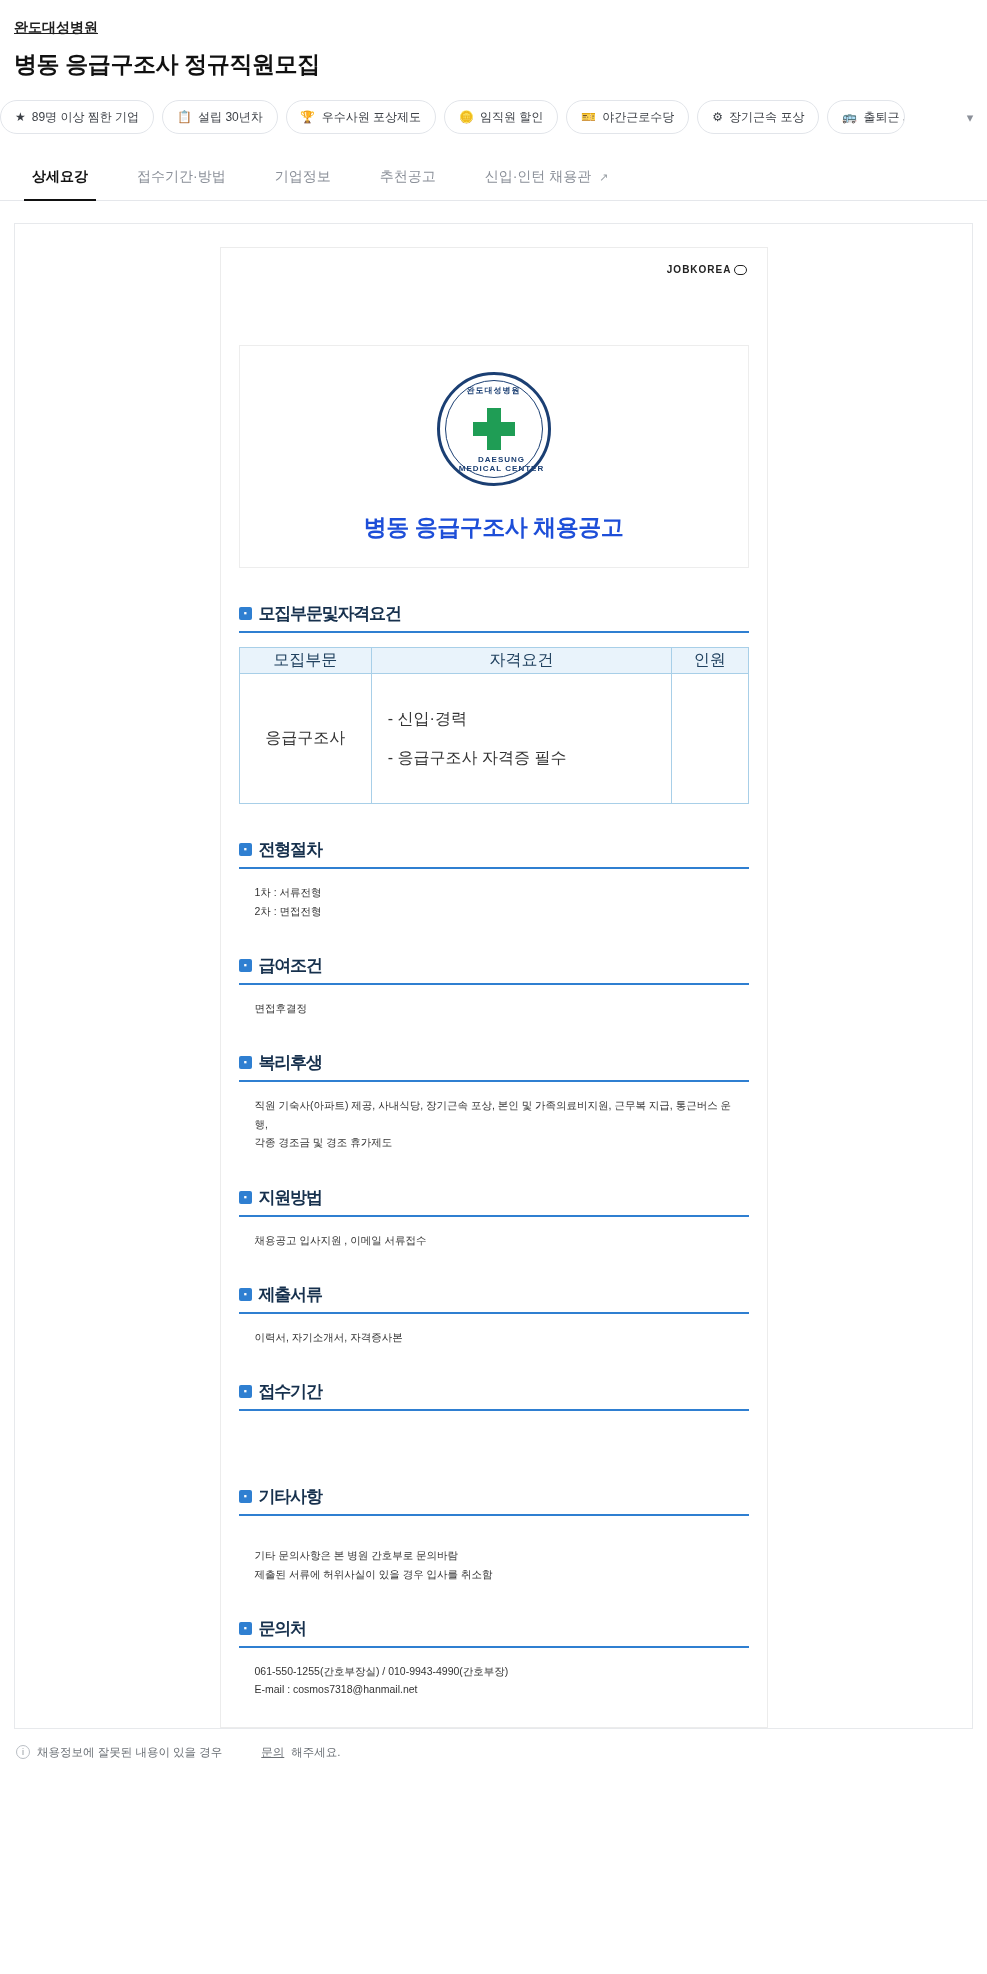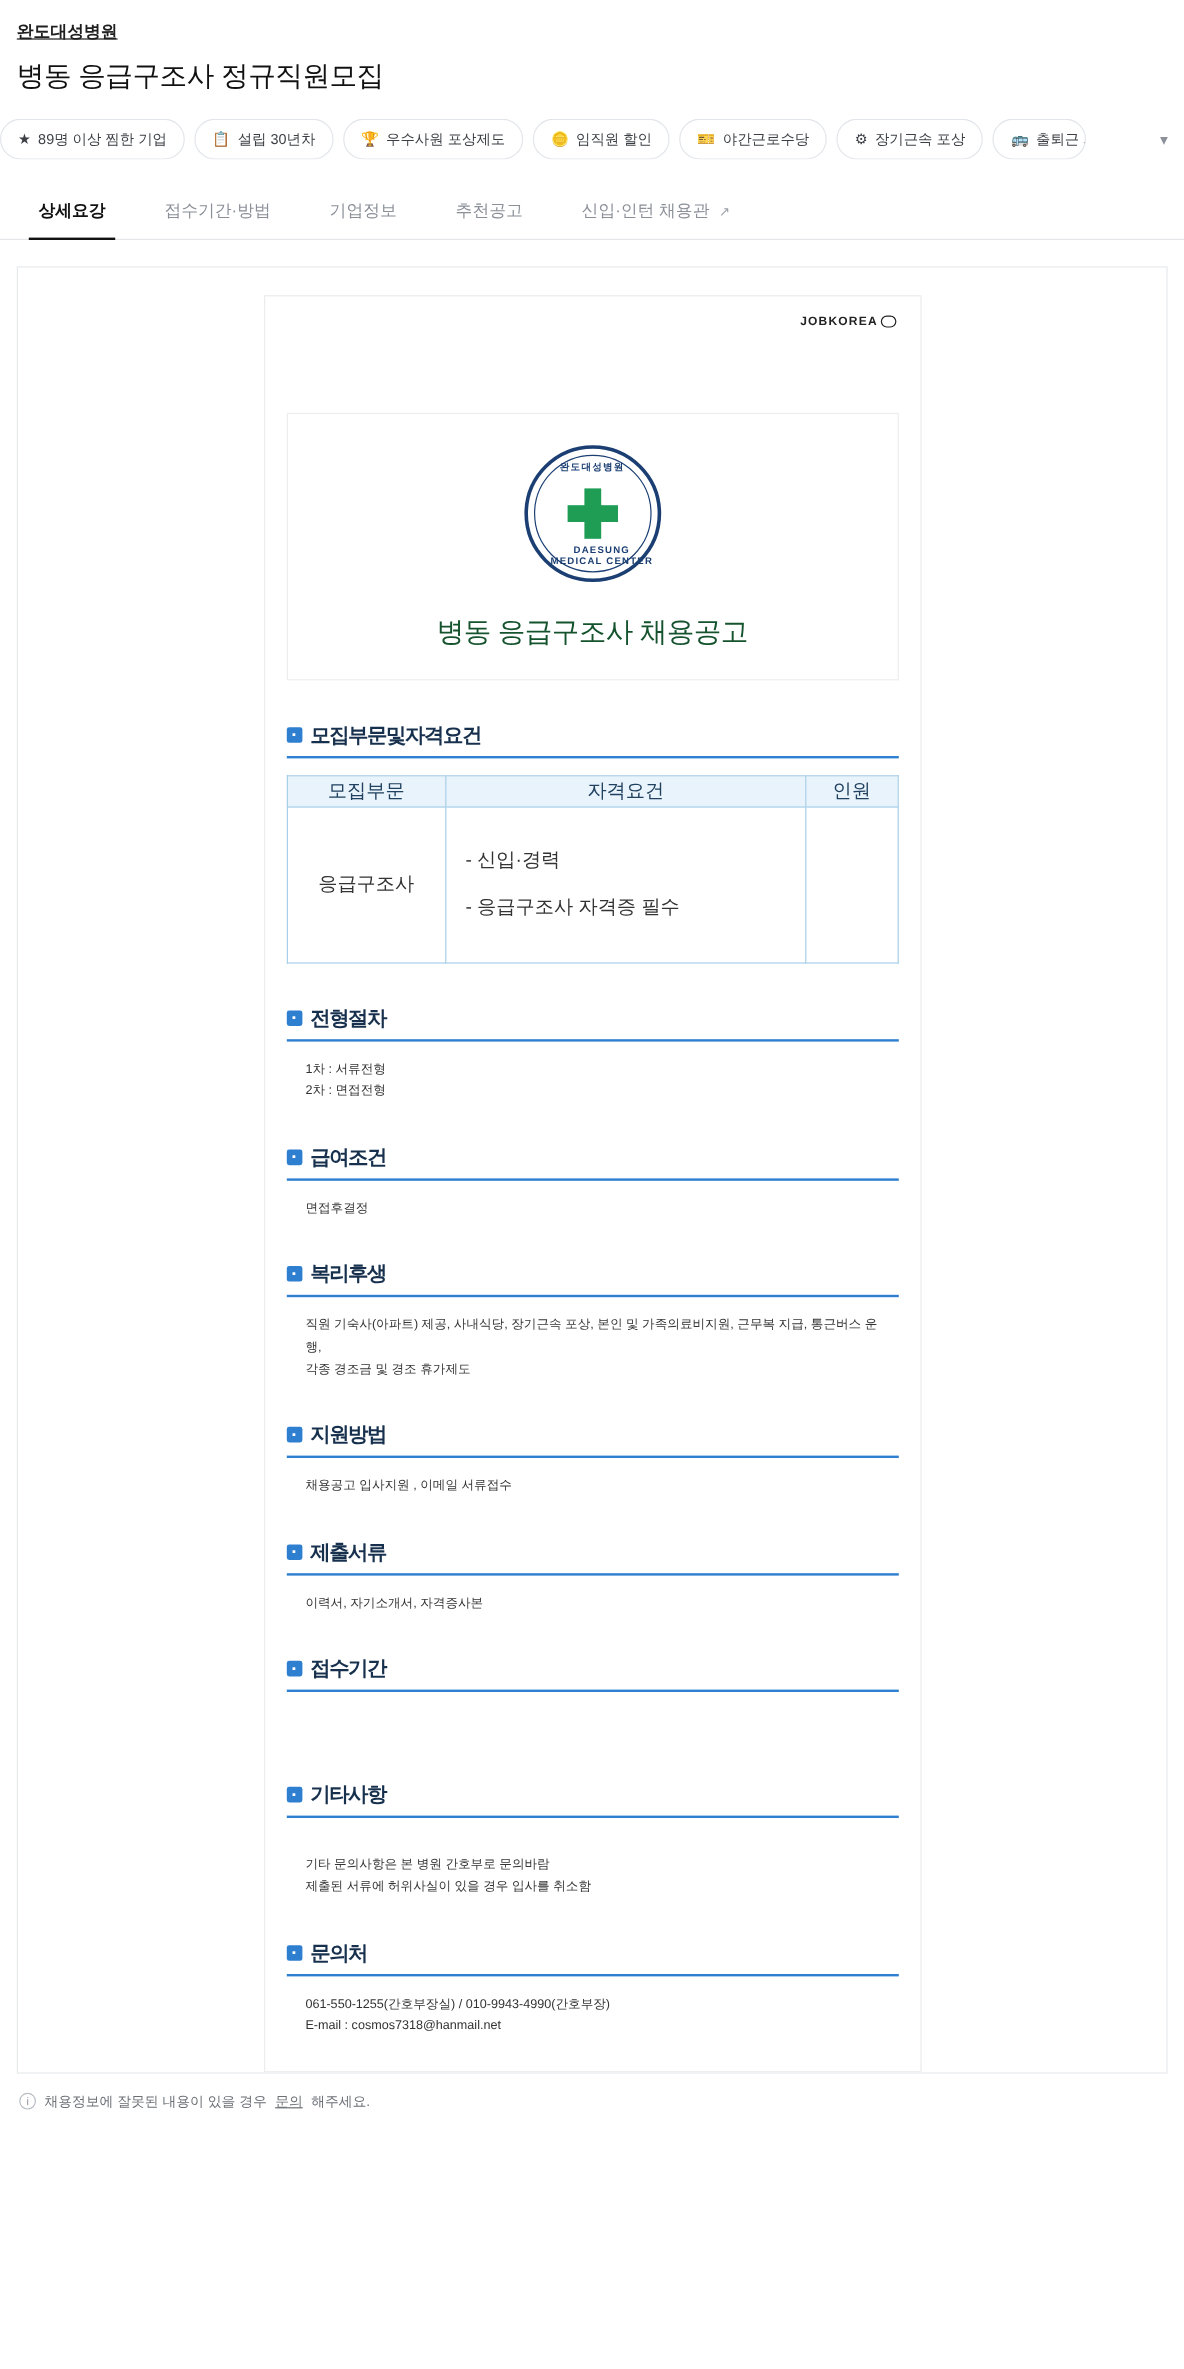--- a/index.html
+++ b/index.html
@@ -12,21 +12,21 @@
   body { width: 987px; }
   .page { width: 987px; position: relative; }
 
   
   .header { padding: 18px 14px 0 14px; }
   .company-link {
     font-size: 14px; font-weight: bold; color: #1f1f1f;
     text-decoration: underline; display: inline-block;
   }
   .job-title {
-    font-size: 23px; font-weight: normal; color: #111;
+    font-size: 23px; font-weight: bold; color: #111;
     margin-top: 12px; letter-spacing: -0.4px;
   }
 
   
   .chips {
     display: flex; align-items: center; gap: 8px;
     margin-top: 20px; padding-right: 40px; position: relative;
     overflow: hidden;
   }
   .chip {
@@ -115,22 +115,22 @@
   }
   .seal-cross::before { left: 14px; top: 0; width: 14px; height: 42px; }
   .seal-cross::after { left: 0; top: 14px; width: 42px; height: 14px; }
   .seal-text-top, .seal-text-bottom {
     position: absolute; left: 0; right: 0; font-size: 8px;
     color: #1b3f73; font-weight: bold; letter-spacing: 1px;
   }
   .seal-text-top { top: 10px; }
   .seal-text-bottom { bottom: 10px; margin-left: 16px; }
   .hero-title {
-    margin-top: 26px; font-size: 23px; font-weight: normal;
-    color: #14532d; letter-spacing: -0.5px;
+    margin-top: 26px; font-size: 23px; font-weight: bold;
+    color: #1d4ed8; letter-spacing: -0.5px;
   }
 
   
   .sec { margin-top: 34px; }
   .sec-head {
     display: flex; align-items: center; gap: 7px;
     border-bottom: 2px solid #2f7fd1; padding-bottom: 6px;
   }
   .sec-head .sq {
     width: 13px; height: 13px; background: #2f7fd1;
@@ -171,21 +171,21 @@
   .foot-note {
     display: flex; align-items: center; gap: 7px;
     padding: 16px 16px 20px 16px; font-size: 11.5px; color: #6b7076;
   }
   .foot-note .info-ic {
     width: 14px; height: 14px; border-radius: 50%;
     border: 1px solid #b9bec4; color: #8d9299;
     font-size: 9px; line-height: 12px; text-align: center;
     flex: 0 0 auto;
   }
-  .foot-note u { cursor: pointer; }
+  .foot-note u { cursor: pointer; margin-left: 32px; }
 </style>
 </head>
 <body>
 
 <div class="page">
 
   <div class="header">
     <a class="company-link" href="#">완도대성병원</a>
     <div class="job-title">병동 응급구조사 정규직원모집</div>
   </div>

